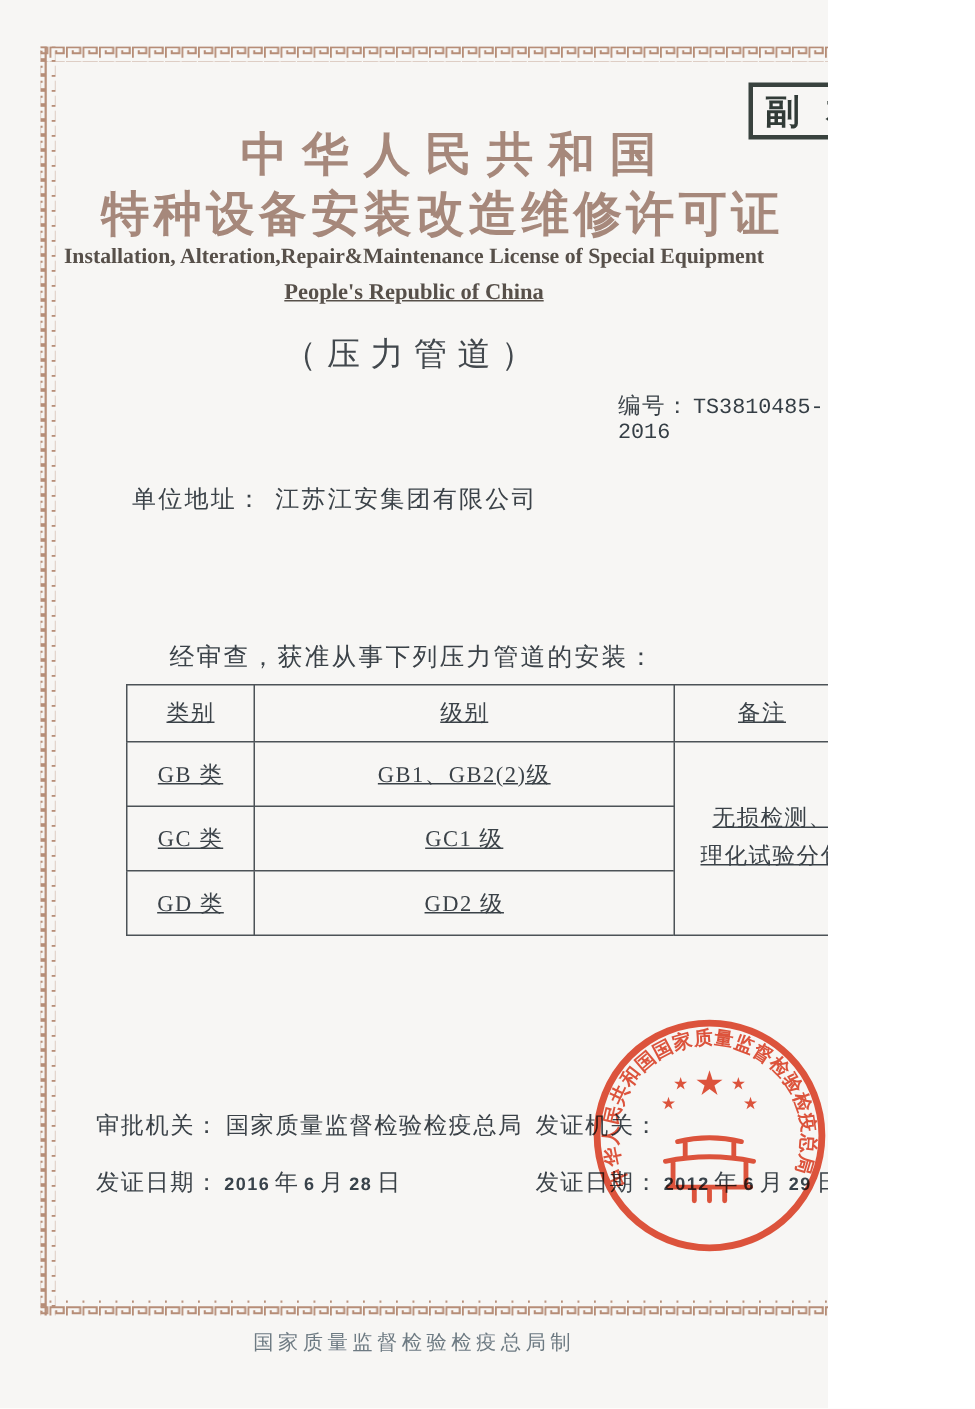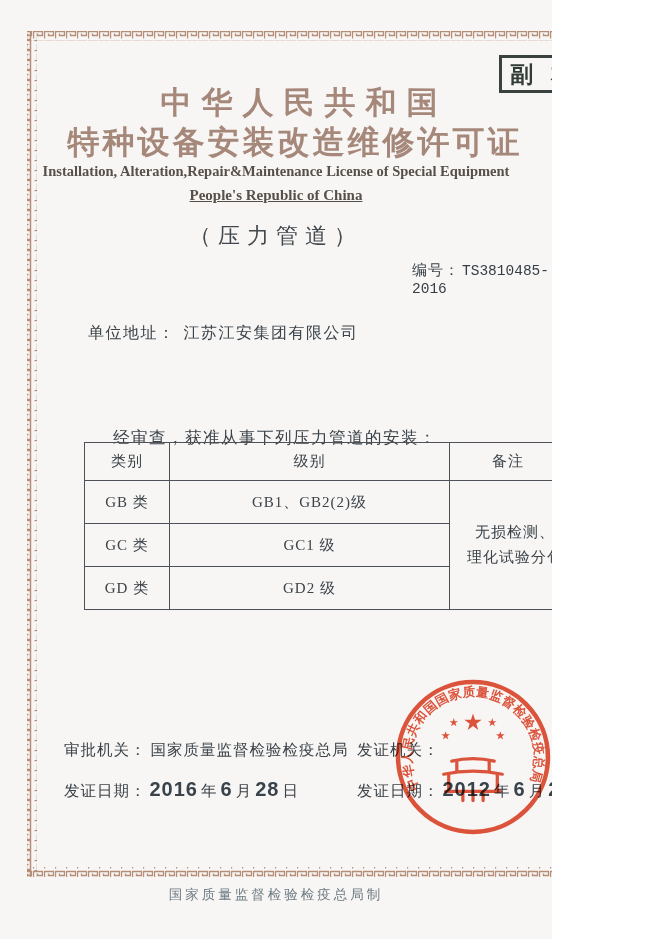--- a/index.html
+++ b/index.html
@@ -32,38 +32,38 @@
     font-size:14.5px; letter-spacing:0; margin-left:2px; color:#353e45;
   }
 
   .field-line { position:absolute; left:88px; font-size:16px; letter-spacing:1.5px; }
   .unit-name  { top:323px; }
   .unit-addr  { top:359px; }
   .field-line .value { margin-left:8px; }
 
   .approval-note { position:absolute; top:427px; left:113px; font-size:16.5px; letter-spacing:1.5px; }
 
-  table.license { position:absolute; top:442px; left:84px; width:482px; border-collapse:collapse; table-layout:fixed; }
+  table.license { position:absolute; top:456px; left:84px; width:482px; border-collapse:collapse; table-layout:fixed;text-decoration:underline; }
   table.license th, table.license td {
     border:1.6px solid #4c5257; font-weight:normal;
     font-size:15px; text-align:center; letter-spacing:1px; color:#3b4248;
   }
   table.license th { height:38px; }
   table.license td { height:43px; }
   td.remark-cell { text-align:left; padding-left:14px; line-height:1.65; font-size:15px; }
 
   .fline { position:absolute; font-size:15.5px; letter-spacing:1px; white-space:nowrap; }
   .f-approve   { top:740px; left:64px;  }
   .f-issue-org { top:740px; left:357px; }
   .f-valid     { top:778px; left:64px;  }
   .f-issue-dt  { top:778px; left:357px; }
   .fline .value { margin-left:4px; }
   .num {
     font-family:"Liberation Sans","DejaVu Sans",sans-serif;
-    font-weight:bold; font-size:20px; color:#39434b; margin:0 3px;
+    font-weight:bold; font-size:12px; color:#39434b; margin:0 3px;
   }
 
   .seal { position:absolute; top:676px; left:392px; width:162px; height:162px; mix-blend-mode:multiply; opacity:0.93; }
 
   .footer-note {
     position:absolute; top:886px; left:0; width:100%; text-align:center;
     font-size:13.5px; letter-spacing:3px; color:#6d7a82;
   }
 </style>
 </head>

